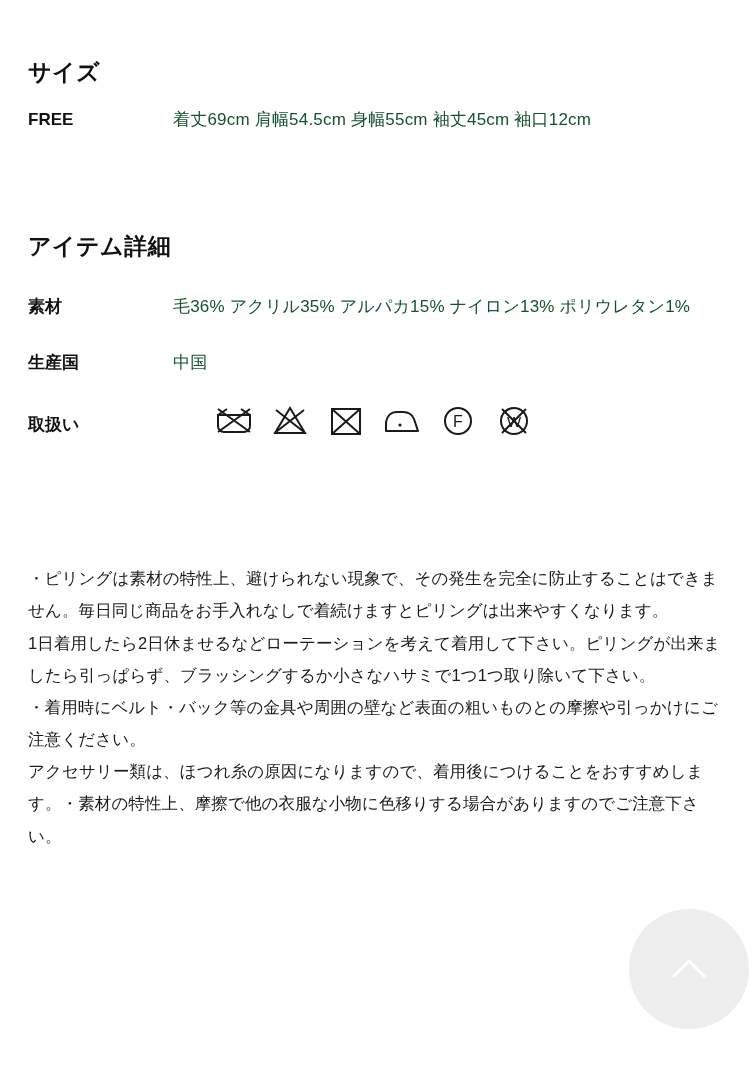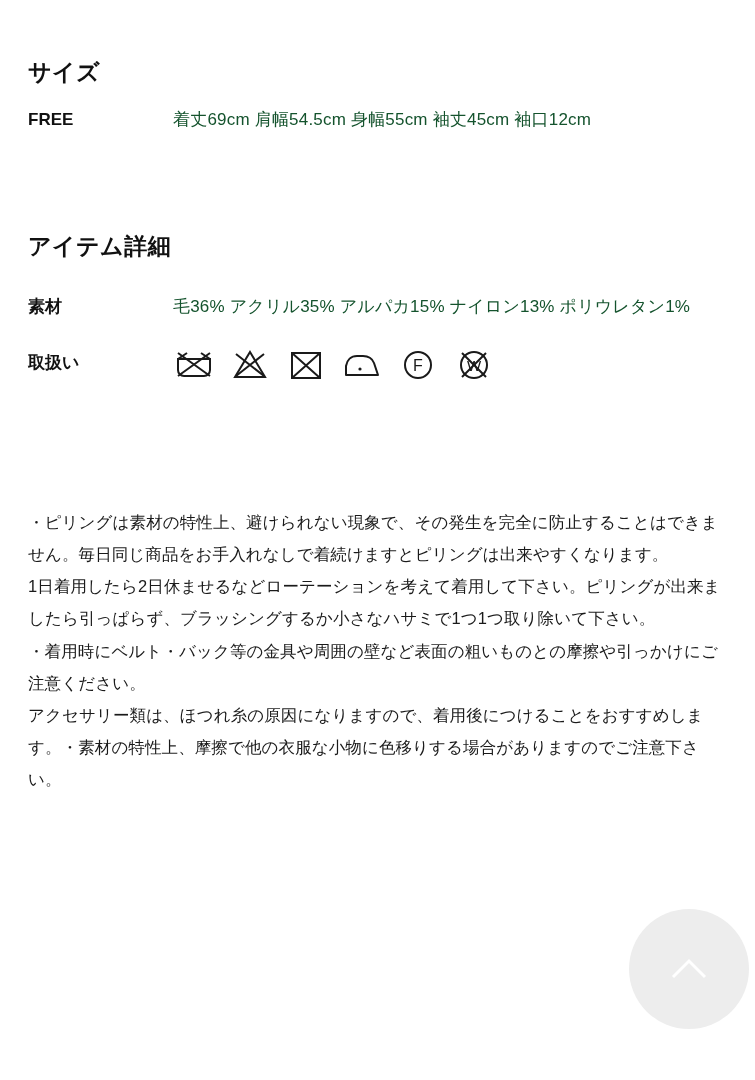--- a/index.html
+++ b/index.html
@@ -54,21 +54,21 @@
   }
 
   
   .detail-section { padding-top: 78px; }
   .detail-rows { margin-top: 32px; }
   .detail-row {
     display: flex;
     align-items: flex-start;
     margin-bottom: 30px;
   }
-  .detail-row.care { margin-bottom: 0; }
+  .detail-row.care { align-items: center; margin-bottom: 0; gap: 40px; }
 
   .care-icons {
     display: flex;
     align-items: center;
     gap: 14px;
     margin-top: -6px;
   }
   .care-icons svg { display: block; }
 
   
@@ -117,20 +117,24 @@
   <section class="detail-section">
     <h2 class="section-title">アイテム詳細</h2>
 
     <div class="detail-rows">
 
       <div class="detail-row">
         <div class="row-label">素材</div>
         <div class="row-value">毛36% アクリル35% アルパカ15% ナイロン13% ポリウレタン1%</div>
       </div>
 
+      <div class="detail-row">
+        <div class="row-label">生産国</div>
+        <div class="row-value">中国</div>
+      </div>
 
       <div class="detail-row care">
         <div class="row-label">取扱い</div>
         <div class="care-icons">
 
           <span>
             <svg width="42" height="42" viewBox="0 0 42 42">
               <path d="M5 15 H37 V26 a6 6 0 0 1 -6 6 H11 a6 6 0 0 1 -6 -6 Z" fill="none" stroke="#1a1a1a" stroke-width="2"></path>
               <path d="M5 15 L14 9" fill="none" stroke="#1a1a1a" stroke-width="2"></path>
               <path d="M37 15 L28 9" fill="none" stroke="#1a1a1a" stroke-width="2"></path>

